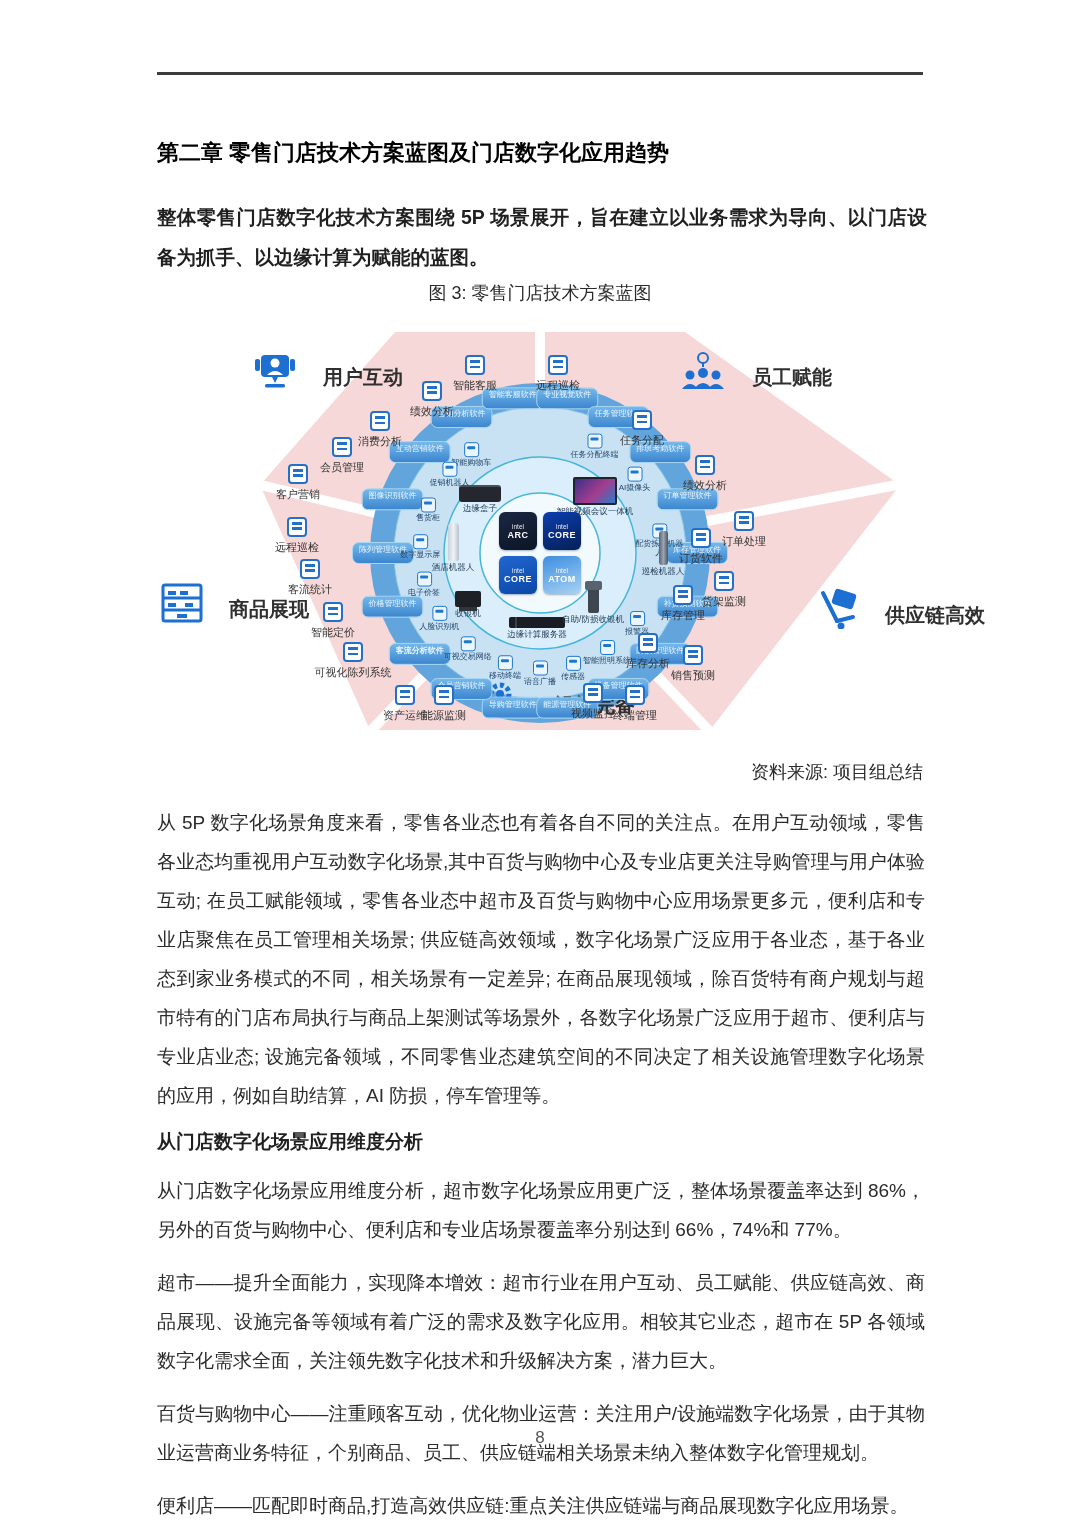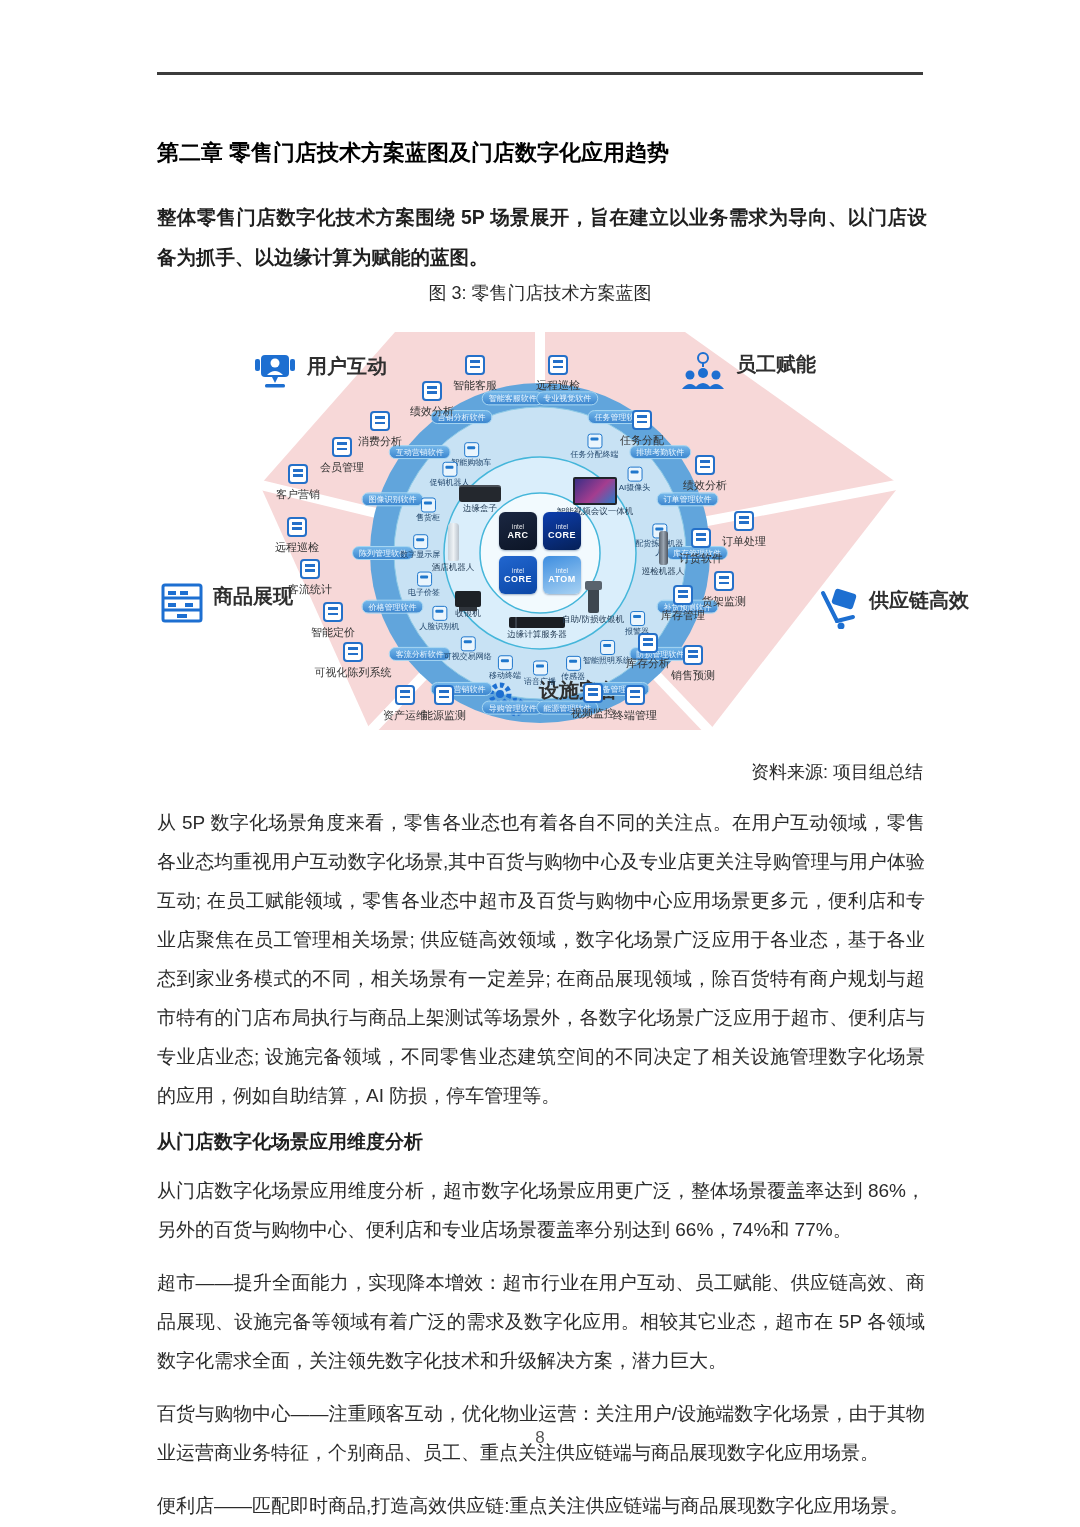--- a/index.html
+++ b/index.html
@@ -7,23 +7,23 @@
         font-family:"Liberation Sans","DejaVu Sans",sans-serif;color:#2e2e2e;overflow:hidden;}
   .toprule{position:absolute;left:157px;top:72px;width:766px;height:3px;background:#3c3c3c;}
   .chapter{position:absolute;left:157px;top:138px;width:766px;font-size:22px;font-weight:700;color:#000000;}
   .intro{position:absolute;left:157px;top:197px;width:770px;font-size:19.5px;font-weight:700;
          line-height:40px;text-align:justify;color:#1f1f1f;}
   .caption{position:absolute;left:157px;top:281px;width:766px;text-align:center;font-size:18px;color:#2a2a2a;}
 
   
   .diagram{position:absolute;left:135px;top:325px;width:810px;height:448px;}
   .diagram svg.bg{position:absolute;left:0;top:0;}
-  .hdr{position:absolute;display:flex;align-items:flex-start;gap:10px;}
+  .hdr{position:absolute;display:flex;align-items:flex-end;gap:26px;}
   .hdr .t{font-size:20px;font-weight:700;color:#2f2f2f;white-space:nowrap;}
-  .pill{position:absolute;left:405px;top:228px;height:14px;line-height:13px;padding:0 6px;
+  .pill{position:absolute;left:405px;top:228px;height:22px;line-height:13px;padding:0 6px;
         font-size:8px;color:#eaf6ff;white-space:nowrap;border-radius:7px;
         background:linear-gradient(#74b7ea,#3c86cf);border:1px solid #a6d6f2;box-sizing:border-box;}
   .miditem{position:absolute;left:405px;top:228px;width:52px;margin-left:-26px;text-align:center;}
   .miditem .ic{width:13px;height:13px;margin:0 auto 1px;border:1.5px solid #1f77cc;border-radius:3px;
         background:#eaf5fd;position:relative;}
   .miditem .ic:after{content:"";position:absolute;left:2.5px;top:2.5px;right:2.5px;height:3px;background:#1f77cc;border-radius:1px;}
   .miditem .tx{font-size:8px;line-height:9px;color:#22466b;}
   .outlab{position:absolute;text-align:center;width:110px;margin-left:-55px;}
   .outlab .ic{width:16px;height:16px;margin:0 auto 3px;border:2px solid #2470c9;border-radius:4px;
         background:#ffffff;position:relative;}
@@ -144,21 +144,21 @@
         <circle cx="17" cy="17" r="4" fill="#1d6fd1"></circle>
         <circle cx="33" cy="30" r="7" fill="none" stroke="#1d6fd1" stroke-width="4.5" stroke-dasharray="3.5 2.5"></circle>
         <circle cx="33" cy="30" r="3" fill="#1d6fd1"></circle>
       </svg>
       <span class="t">设施完备</span>
     </div>
 
     <div id="diagram-dyn">
         <div class="pill" style="transform: translate(-50%, -50%) rotate(-170deg) translateY(-157px) rotate(170deg);">导购管理软件</div>
         <div class="pill" style="transform: translate(-50%, -50%) rotate(-150deg) translateY(-157px) rotate(150deg);">会员营销软件</div>
-        <div class="pill" style="transform: translate(-50%, -50%) rotate(-130deg) translateY(-157px) rotate(130deg);">客流分析软件</div>
+        <div class="pill" style="transform: translate(-50%, -50%) rotate(-130deg) translateY(-157px) rotate(130deg); font-weight: bold;">客流分析软件</div>
         <div class="pill" style="transform: translate(-50%, -50%) rotate(-110deg) translateY(-157px) rotate(110deg);">价格管理软件</div>
         <div class="pill" style="transform: translate(-50%, -50%) rotate(-90deg) translateY(-157px) rotate(90deg);">陈列管理软件</div>
         <div class="pill" style="transform: translate(-50%, -50%) rotate(-70deg) translateY(-157px) rotate(70deg);">图像识别软件</div>
         <div class="pill" style="transform: translate(-50%, -50%) rotate(-50deg) translateY(-157px) rotate(50deg);">互动营销软件</div>
         <div class="pill" style="transform: translate(-50%, -50%) rotate(-30deg) translateY(-157px) rotate(30deg);">营销分析软件</div>
         <div class="pill" style="transform: translate(-50%, -50%) rotate(-10deg) translateY(-157px) rotate(10deg);">智能客服软件</div>
         <div class="pill" style="transform: translate(-50%, -50%) rotate(10deg) translateY(-157px) rotate(-10deg);">专业视觉软件</div>
         <div class="pill" style="transform: translate(-50%, -50%) rotate(30deg) translateY(-157px) rotate(-30deg);">任务管理软件</div>
         <div class="pill" style="transform: translate(-50%, -50%) rotate(50deg) translateY(-157px) rotate(-50deg);">排班考勤软件</div>
         <div class="pill" style="transform: translate(-50%, -50%) rotate(70deg) translateY(-157px) rotate(-70deg);">订单管理软件</div>
@@ -364,18 +364,18 @@
       </div>
   </div>
 
   <div class="source">资料来源: 项目组总结</div>
 
   <div class="body">
     <p class="p">从 5P 数字化场景角度来看，零售各业态也有着各自不同的关注点。在用户互动领域，零售各业态均重视用户互动数字化场景,其中百货与购物中心及专业店更关注导购管理与用户体验互动; 在员工赋能领域，零售各业态中超市及百货与购物中心应用场景更多元，便利店和专业店聚焦在员工管理相关场景; 供应链高效领域，数字化场景广泛应用于各业态，基于各业态到家业务模式的不同，相关场景有一定差异; 在商品展现领域，除百货特有商户规划与超市特有的门店布局执行与商品上架测试等场景外，各数字化场景广泛应用于超市、便利店与专业店业态; 设施完备领域，不同零售业态建筑空间的不同决定了相关设施管理数字化场景的应用，例如自助结算，AI 防损，停车管理等。</p>
     <p class="sub">从门店数字化场景应用维度分析</p>
     <p class="p">从门店数字化场景应用维度分析，超市数字化场景应用更广泛，整体场景覆盖率达到 86%，另外的百货与购物中心、便利店和专业店场景覆盖率分别达到 66%，74%和 77%。</p>
     <p class="p">超市——提升全面能力，实现降本增效：超市行业在用户互动、员工赋能、供应链高效、商品展现、设施完备等领域有着广泛的需求及数字化应用。相较其它业态，超市在 5P 各领域数字化需求全面，关注领先数字化技术和升级解决方案，潜力巨大。</p>
-    <p class="p">百货与购物中心——注重顾客互动，优化物业运营：关注用户/设施端数字化场景，由于其物业运营商业务特征，个别商品、员工、重点关注供应链端与商品展现数字化应用场景。</p>
+    <p class="p">百货与购物中心——注重顾客互动，优化物业运营：关注用户/设施端数字化场景，由于其物业运营商业务特征，个别商品、员工、供应链端相关场景未纳入整体数字化管理规划。</p>
     <p class="p">便利店——匹配即时商品,打造高效供应链:重点关注供应链端与商品展现数字化应用场景。</p>
   </div>
 
   <div class="pagenum">8</div>
 </div>
 
 </body></html>

